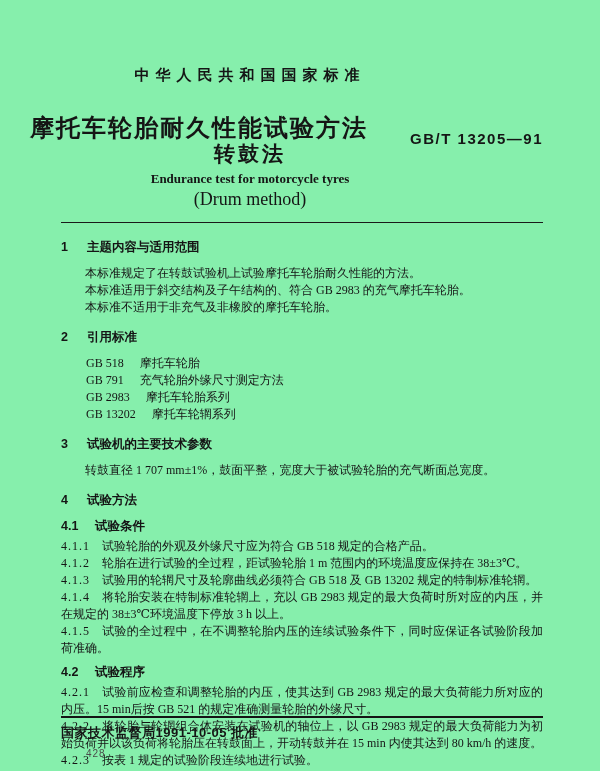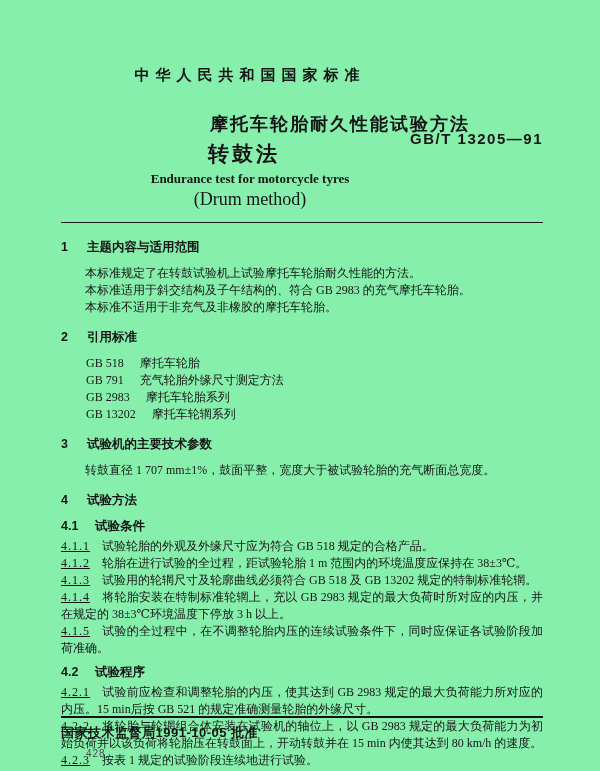--- a/index.html
+++ b/index.html
@@ -16,27 +16,27 @@
   .header{position:absolute;top:0;left:0;width:100%;height:223px;}
   .org-line{
     position:absolute;top:66px;left:50px;width:400px;
     text-align:center;
     font-family:"Liberation Sans","DejaVu Sans",sans-serif;
     font-weight:bold;font-size:15px;letter-spacing:6px;
     white-space:nowrap;
   }
   .title-zh1{
     position:absolute;top:112px;left:30px;width:440px;
-    text-align:right;
+    text-align:left;
     font-family:"Liberation Sans","DejaVu Sans",sans-serif;
-    font-weight:bold;font-size:18px;letter-spacing:2px;
+    font-weight:bold;font-size:24px;letter-spacing:2px;
     white-space:nowrap;
   }
   .title-zh2{
-    position:absolute;top:140px;left:24px;width:440px;
+    position:absolute;top:140px;left:30px;width:440px;
     text-align:center;
     font-family:"Liberation Sans","DejaVu Sans",sans-serif;
     font-weight:bold;font-size:21px;letter-spacing:3px;
   }
   .std-number{
     position:absolute;top:130px;right:57px;
     font-family:"Liberation Sans","DejaVu Sans",sans-serif;
     font-weight:bold;font-size:15px;letter-spacing:1.5px;
     white-space:nowrap;
   }
@@ -64,21 +64,21 @@
     text-align:left;
   }
   .h1{margin:13px 0 9px;}
   .h2{margin:7px 0 3px;}
   .h1 .sec-num,.h2 .sec-num{display:inline-block;min-width:14px;margin-right:12px;}
   .h2 .sec-num{min-width:22px;}
   .p-indent{margin:0;text-indent:2em;}
   .ref-line{margin:0;padding-left:25px;}
   .ref-code{display:inline-block;margin-right:16px;}
   .clause{margin:0;}
-  .clause .cl-num{display:inline-block;margin-right:12px;letter-spacing:1px;text-decoration:underline;}
+  .clause .cl-num{display:inline-block;margin-right:12px;letter-spacing:1px;}
   
   .footer{
     position:absolute;top:716px;left:61px;width:482px;
     border-top:2.5px solid #141414;
     padding-top:6px;
     display:flex;justify-content:space-between;align-items:baseline;
     font-family:"Liberation Sans","DejaVu Sans",sans-serif;
   }
   .approval{font-weight:bold;font-size:13px;letter-spacing:0.5px;}
   .implementation{font-weight:bold;font-size:13.5px;letter-spacing:1px;}

